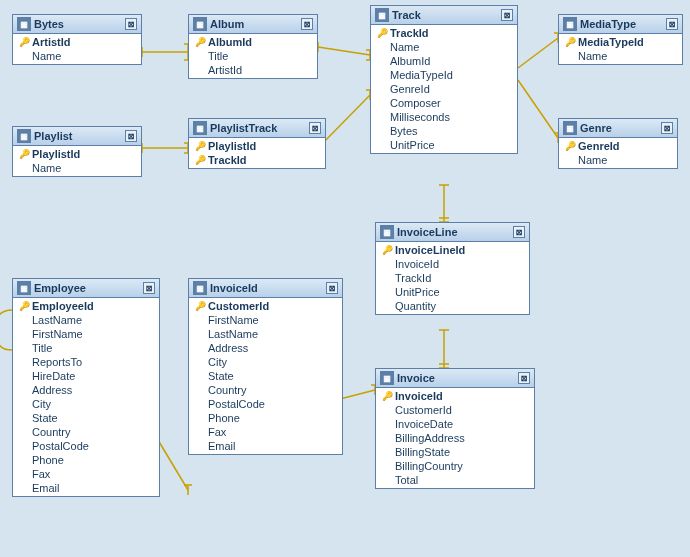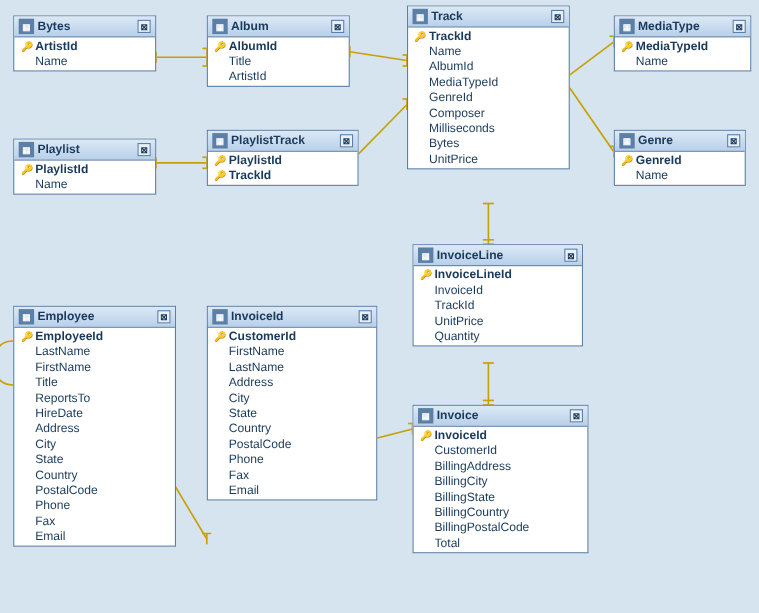--- a/index.html
+++ b/index.html
@@ -289,25 +289,24 @@
     <div class="table-header">
       <div class="table-header-left">
         <div class="table-icon">▦</div>
         <span>Invoice</span>
       </div>
       <div class="expand-icon">⊠</div>
     </div>
     <div class="table-body">
       <div class="table-row pk"><span class="key-icon">🔑</span>InvoiceId</div>
       <div class="table-row"><span class="no-key"></span>CustomerId</div>
+      <div class="table-row"><span class="no-key"></span>InvoiceDate</div>
       <div class="table-row"><span class="no-key"></span>BillingAddress</div>
-      <div class="table-row"><span class="no-key"></span>BillingCity</div>
       <div class="table-row"><span class="no-key"></span>BillingState</div>
       <div class="table-row"><span class="no-key"></span>BillingCountry</div>
-      <div class="table-row"><span class="no-key"></span>BillingPostalCode</div>
       <div class="table-row"><span class="no-key"></span>Total</div>
     </div>
   </div>
 
   <div class="table-box" style="left:12px;top:278px;width:148px;">
     <div class="table-header">
       <div class="table-header-left">
         <div class="table-icon">▦</div>
         <span>Employee</span>
       </div>

